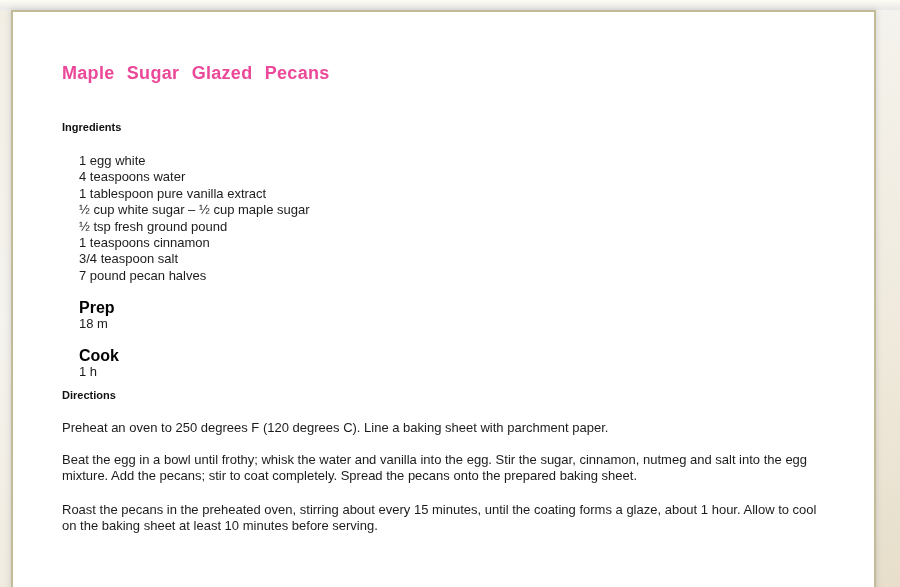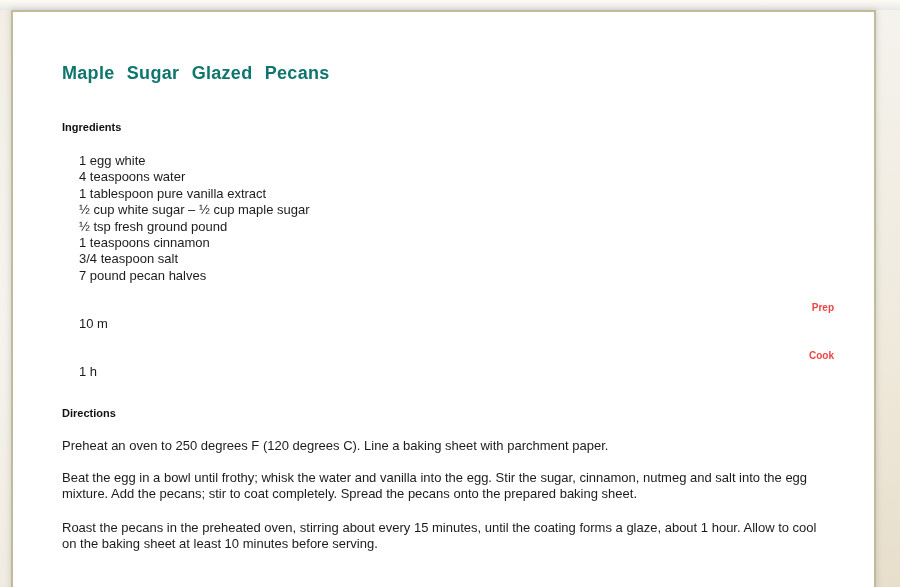--- a/index.html
+++ b/index.html
@@ -40,52 +40,51 @@
     color: #1c1c1c;
     font-size: 13px;
   }
 
   .recipe-title {
     font-size: 18px;
     font-weight: bold;
     line-height: 22px;
     word-spacing: 7px;
     letter-spacing: 0.3px;
-    color: #0f766e;
+    color: #ec4899;
   }
 
   .section-heading {
     font-size: 11px;
     font-weight: bold;
     line-height: 15px;
     color: #111111;
   }
 
   .heading-ingredients { margin-top: 36px; }
 
   .ingredient-list {
     margin-top: 18px;
     margin-left: 17px;
     line-height: 16.4px;
   }
 
   .time-block { margin-left: 17px; }
 
   .time-heading {
-    font-size: 10px;
+    font-size: 16px;
     font-weight: bold;
     line-height: 16px;
     margin-top: 16px;
-    color: #ef4444;
-    text-align: right;
+    color: #000000;
   }
 
   .time-value { line-height: 16px; }
 
-  .heading-directions { margin-top: 26px; }
+  .heading-directions { margin-top: 8px; }
 
   .direction-paragraph {
     line-height: 16px;
     max-width: 772px;
   }
   .para-1 { margin-top: 17px; }
   .para-2 { margin-top: 16px; }
   .para-3 { margin-top: 18px; }
 </style>
 </head>
@@ -106,21 +105,21 @@
       <div class="ingredient-item">1 tablespoon pure vanilla extract</div>
       <div class="ingredient-item">½ cup white sugar – ½ cup maple sugar</div>
       <div class="ingredient-item">½ tsp fresh ground pound</div>
       <div class="ingredient-item">1 teaspoons cinnamon</div>
       <div class="ingredient-item">3/4 teaspoon salt</div>
       <div class="ingredient-item">7 pound pecan halves</div>
     </div>
 
     <div class="time-block">
       <div class="time-heading">Prep</div>
-      <div class="time-value">10 m</div>
+      <div class="time-value">18 m</div>
     </div>
 
     <div class="time-block">
       <div class="time-heading">Cook</div>
       <div class="time-value">1 h</div>
     </div>
 
     <h2 class="section-heading heading-directions">Directions</h2>
 
     <p class="direction-paragraph para-1">Preheat an oven to 250 degrees F (120 degrees C). Line a baking sheet with parchment paper.</p>

